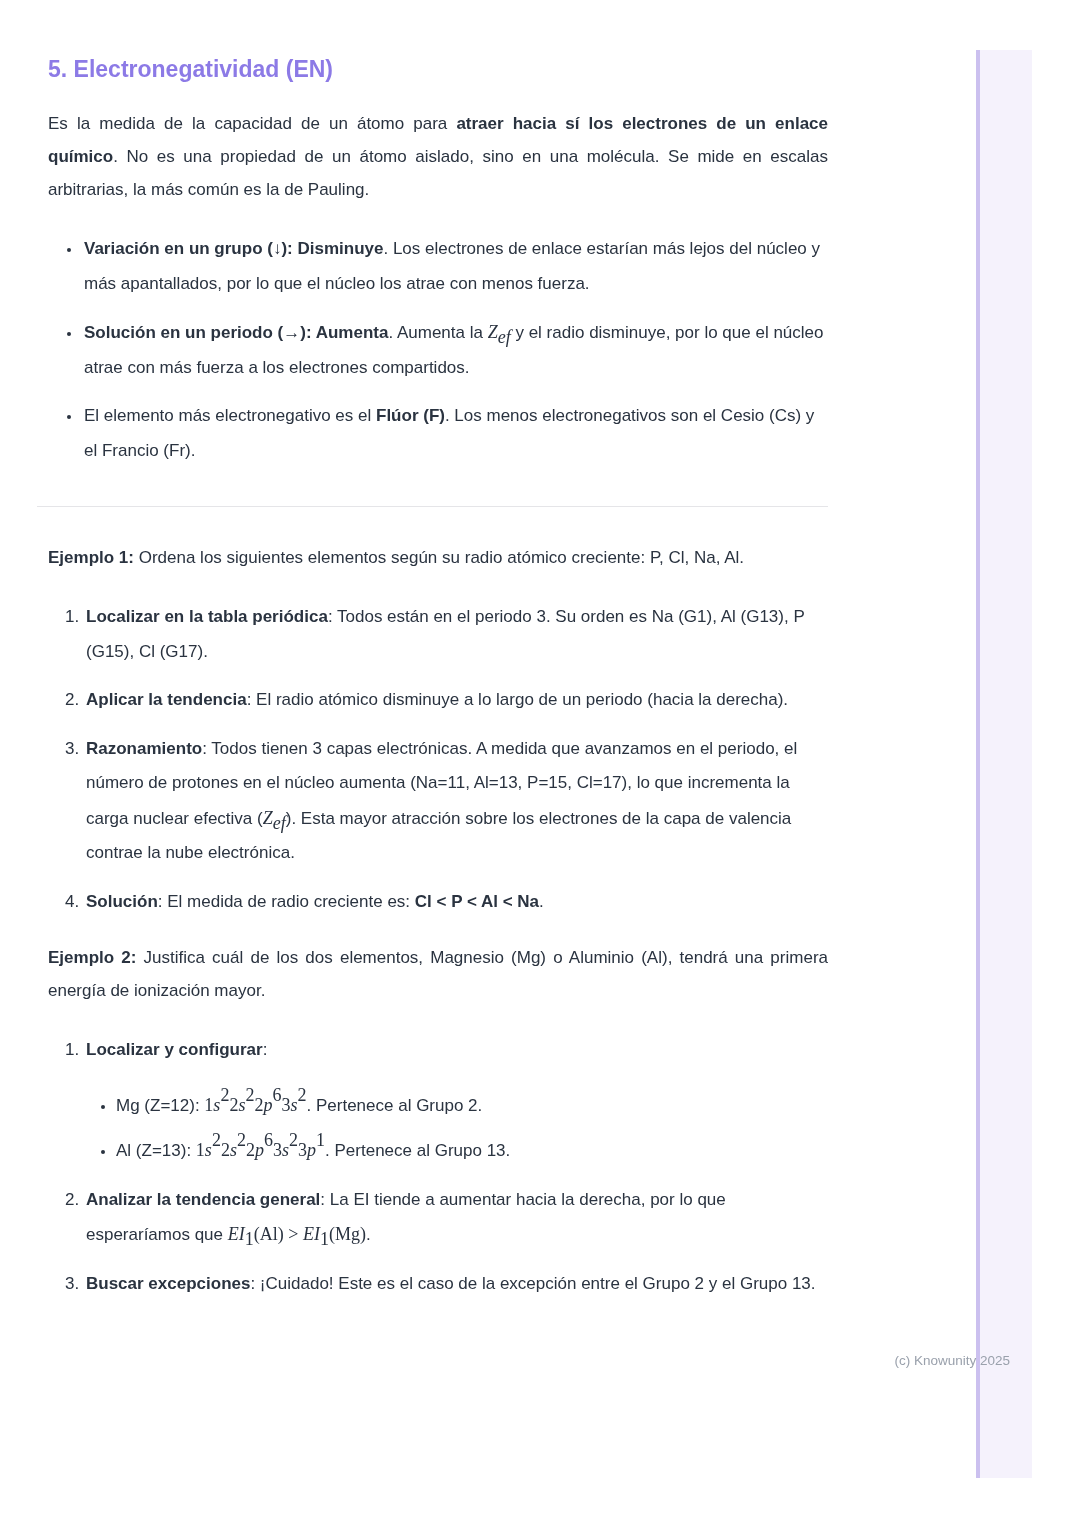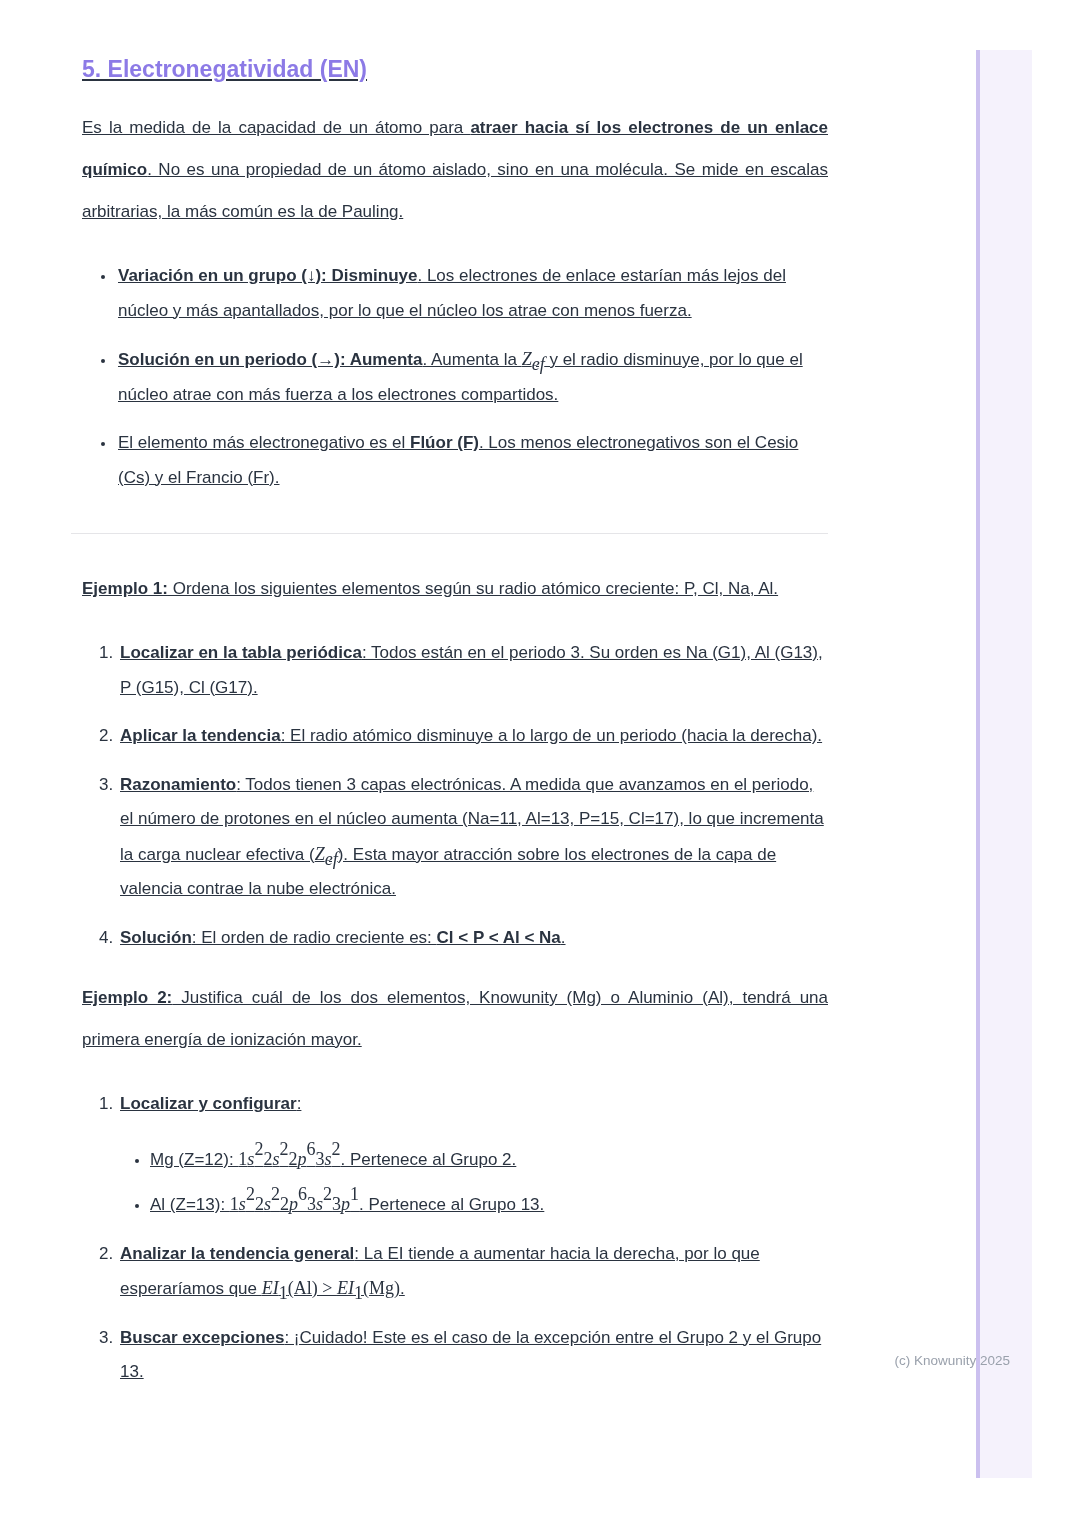--- a/index.html
+++ b/index.html
@@ -30,41 +30,40 @@
   .footer-note{
     position:absolute;
     top:1353px;right:70px;
     font-size:13.5px;
     color:var(--footer-gray);
     z-index:2;
     white-space:nowrap;
   }
   .content{
     position:relative;
-    padding:55px 252px 0 82px;
-    text-decoration:underline;
+    padding:55px 252px 0 48px;
   }
   h2.section-h{
     margin:0 0 24px 0;
     font-size:23px;
     line-height:28px;
     font-weight:bold;
     color:var(--accent);
   }
   h1.examples-h{
     margin:34px 0 26px 0;
     font-size:30px;
     line-height:34px;
     font-weight:bold;
     color:var(--accent);
   }
   p.para{
     margin:0 0 22px 0;
     font-size:17px;
-    line-height:42px;
+    line-height:33px;
     text-align:justify;
   }
   ul.trends{
     margin:26px 0 18px 0;
     padding-left:34px;
     list-style:disc;
   }
   ul.trends>li{
     margin-bottom:14px;
     font-size:17px;
@@ -126,24 +125,24 @@
 
   <hr class="divider">
 
 
   <p class="para"><span class="b">Ejemplo 1:</span><span> Ordena los siguientes elementos según su radio atómico creciente: P, Cl, Na, Al.</span></p>
 
   <ol class="steps">
     <li><span class="b">Localizar en la tabla periódica</span><span>: Todos están en el periodo 3. Su orden es Na (G1), Al (G13), P (G15), Cl (G17).</span></li>
     <li><span class="b">Aplicar la tendencia</span><span>: El radio atómico disminuye a lo largo de un periodo (hacia la derecha).</span></li>
     <li><span class="b">Razonamiento</span><span>: Todos tienen 3 capas electrónicas. A medida que avanzamos en el periodo, el número de protones en el núcleo aumenta (Na=11, Al=13, P=15, Cl=17), lo que incrementa la carga nuclear efectiva (</span><span class="m i">Z</span><sub class="m i">ef</sub><span>). Esta mayor atracción sobre los electrones de la capa de valencia contrae la nube electrónica.</span></li>
-    <li><span class="b">Solución</span><span>: El orden de radio creciente es: </span><span class="b">Cl &lt; P &lt; Al &lt; Na</span><span>.</span></li>
+    <li><span class="b">Solución</span><span>: El medida de radio creciente es: </span><span class="b">Cl &lt; P &lt; Al &lt; Na</span><span>.</span></li>
   </ol>
 
-  <p class="para"><span class="b">Ejemplo 2:</span><span> Justifica cuál de los dos elementos, Knowunity (Mg) o Aluminio (Al), tendrá una primera energía de ionización mayor.</span></p>
+  <p class="para"><span class="b">Ejemplo 2:</span><span> Justifica cuál de los dos elementos, Magnesio (Mg) o Aluminio (Al), tendrá una primera energía de ionización mayor.</span></p>
 
   <ol class="steps">
     <li>
       <span><span class="b">Localizar y configurar</span><span>:</span></span>
       <ul class="sub-config">
         <li><span>Mg (Z=12): </span><span class="m">1</span><span class="m i">s</span><sup class="m">2</sup><span class="m">2</span><span class="m i">s</span><sup class="m">2</sup><span class="m">2</span><span class="m i">p</span><sup class="m">6</sup><span class="m">3</span><span class="m i">s</span><sup class="m">2</sup><span>. Pertenece al Grupo 2.</span></li>
         <li><span>Al (Z=13): </span><span class="m">1</span><span class="m i">s</span><sup class="m">2</sup><span class="m">2</span><span class="m i">s</span><sup class="m">2</sup><span class="m">2</span><span class="m i">p</span><sup class="m">6</sup><span class="m">3</span><span class="m i">s</span><sup class="m">2</sup><span class="m">3</span><span class="m i">p</span><sup class="m">1</sup><span>. Pertenece al Grupo 13.</span></li>
       </ul>
     </li>
     <li><span class="b">Analizar la tendencia general</span><span>: La EI tiende a aumentar hacia la derecha, por lo que esperaríamos que </span><span class="m i">EI</span><sub class="m">1</sub><span class="m">(Al) &gt; </span><span class="m i">EI</span><sub class="m">1</sub><span class="m">(Mg)</span><span>.</span></li>

